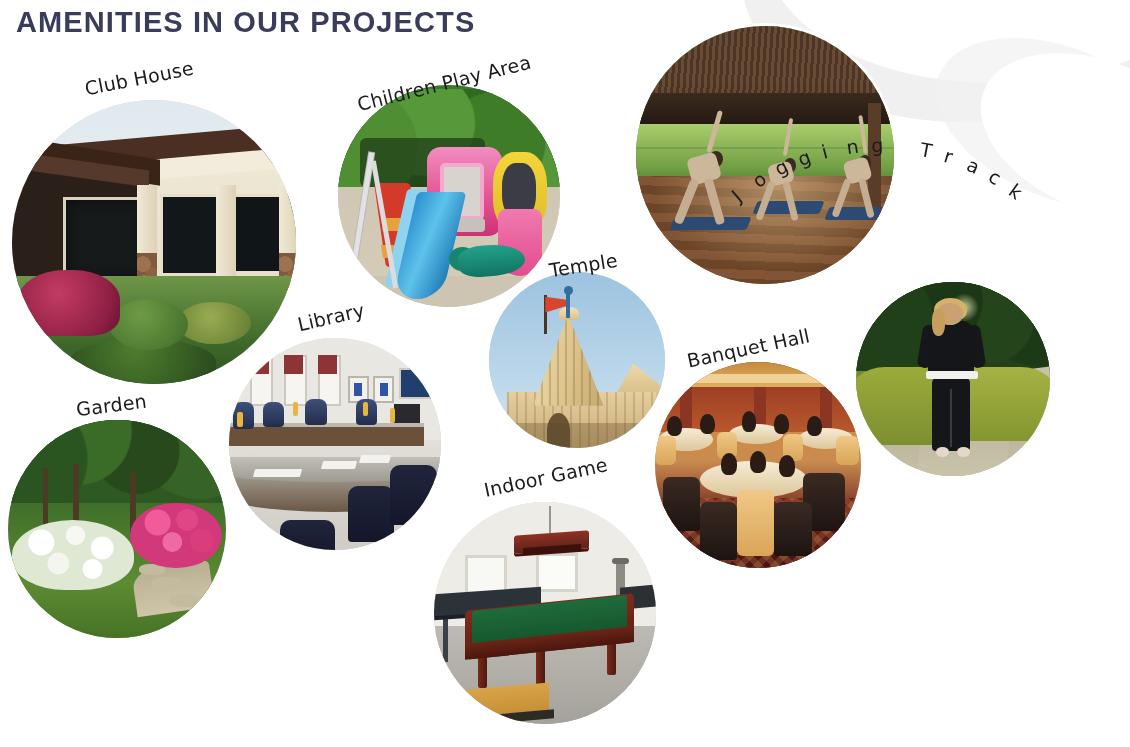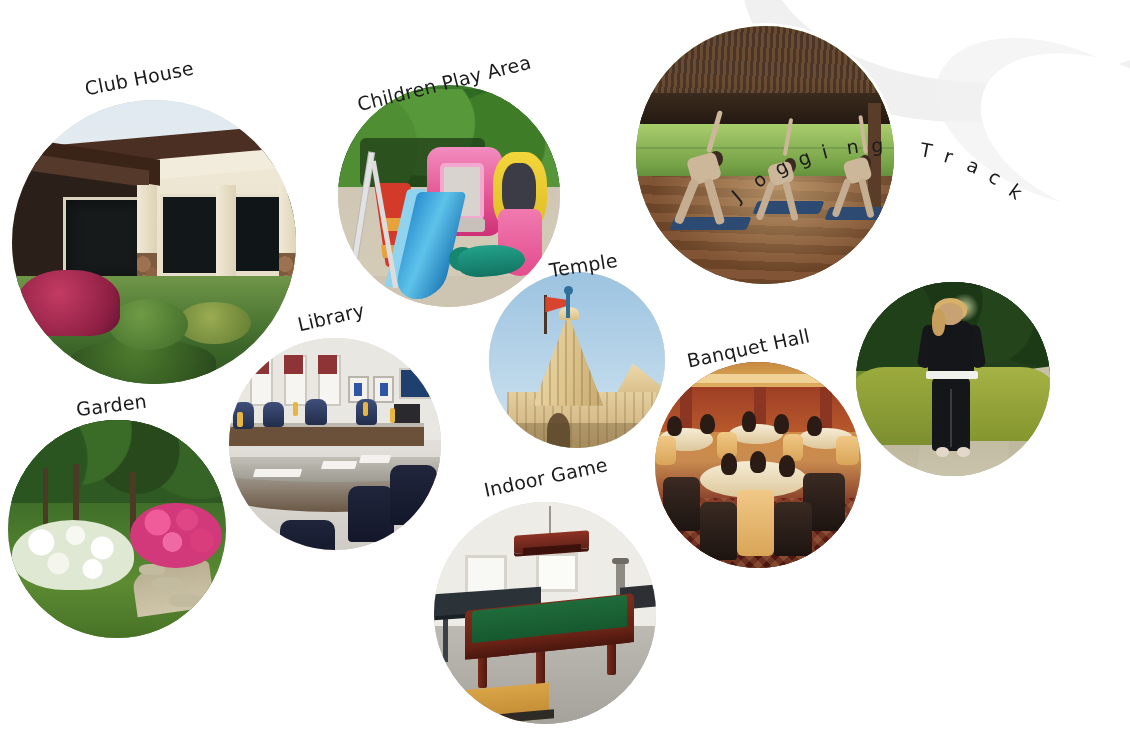--- a/index.html
+++ b/index.html
@@ -287,20 +287,21 @@
 </head>
 <body>
 
 <div id="stage">
 
   <div class="swoosh swoosh-a"></div>
   <div class="swoosh swoosh-b"></div>
   <div class="swoosh swoosh-c"></div>
   <div class="swoosh swoosh-d"></div>
 
+  <div id="title">AMENITIES IN OUR PROJECTS</div>
 
   <div class="circle" id="c-club" style="left:12px;top:100px;width:284px;height:284px;">
     <div class="scene">
       <div class="lyr ch-sky"></div>
       <div class="lyr ch-bldg"></div>
       <div class="lyr ch-roof"></div>
       <div class="lyr ch-roof2"></div>
       <div class="lyr ch-porch"></div>
       <div class="lyr ch-eave"></div>
       <div class="lyr ch-pergola"></div>

